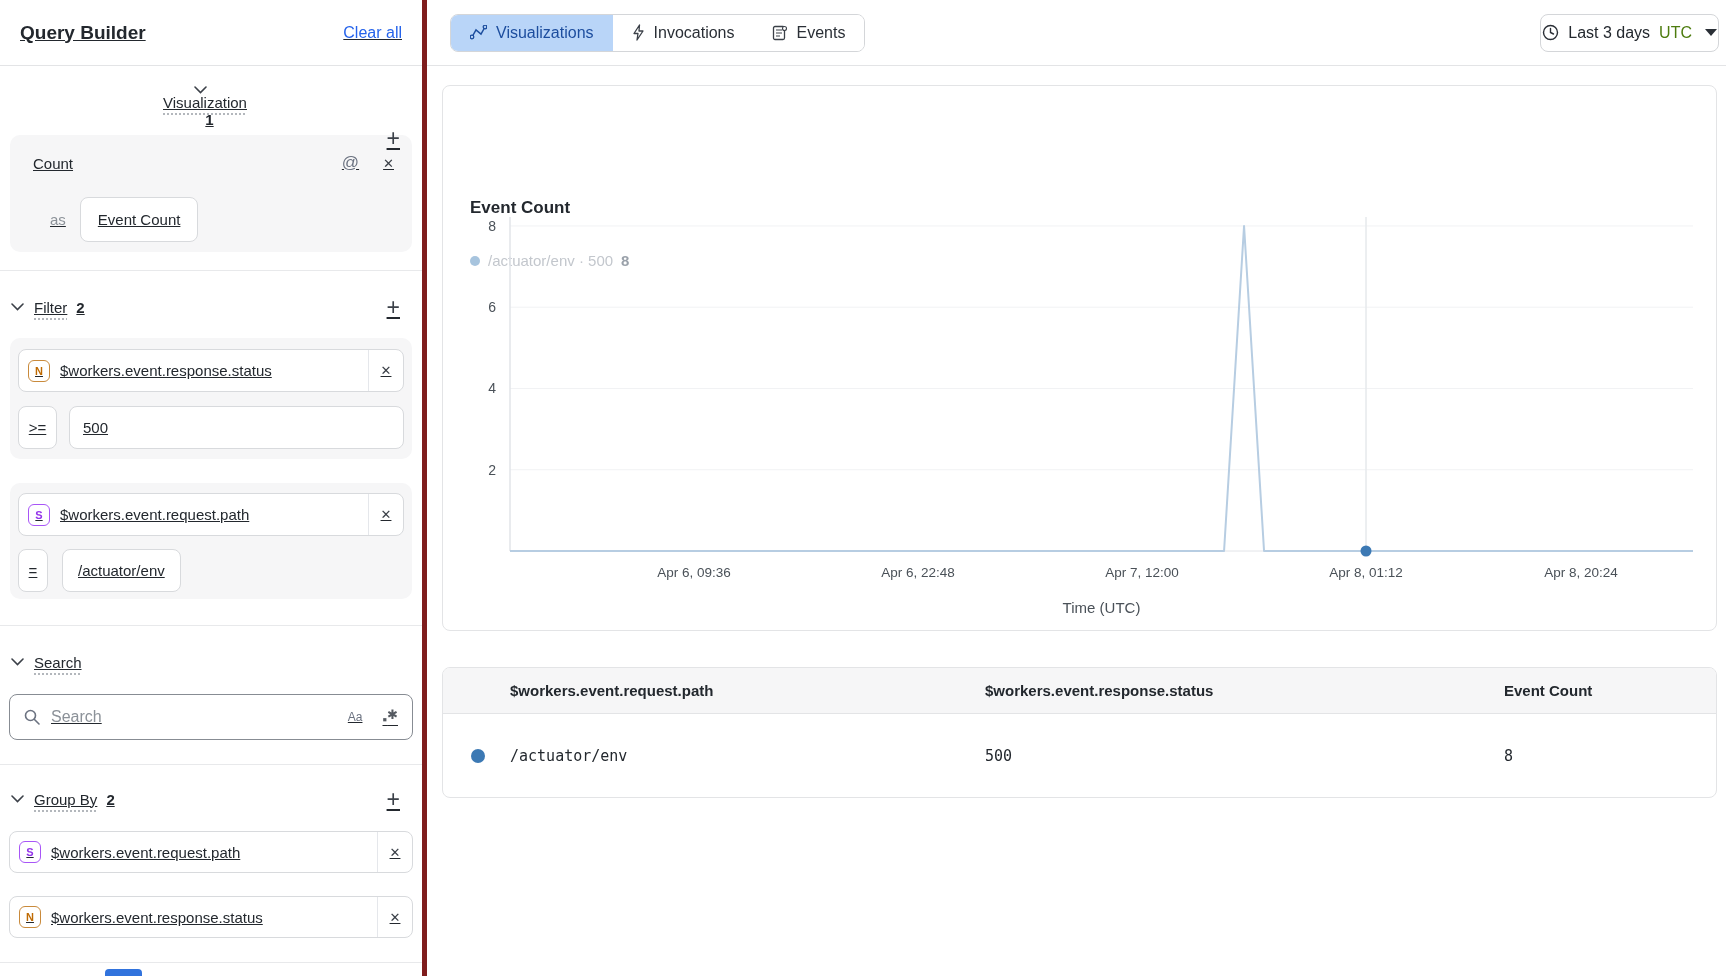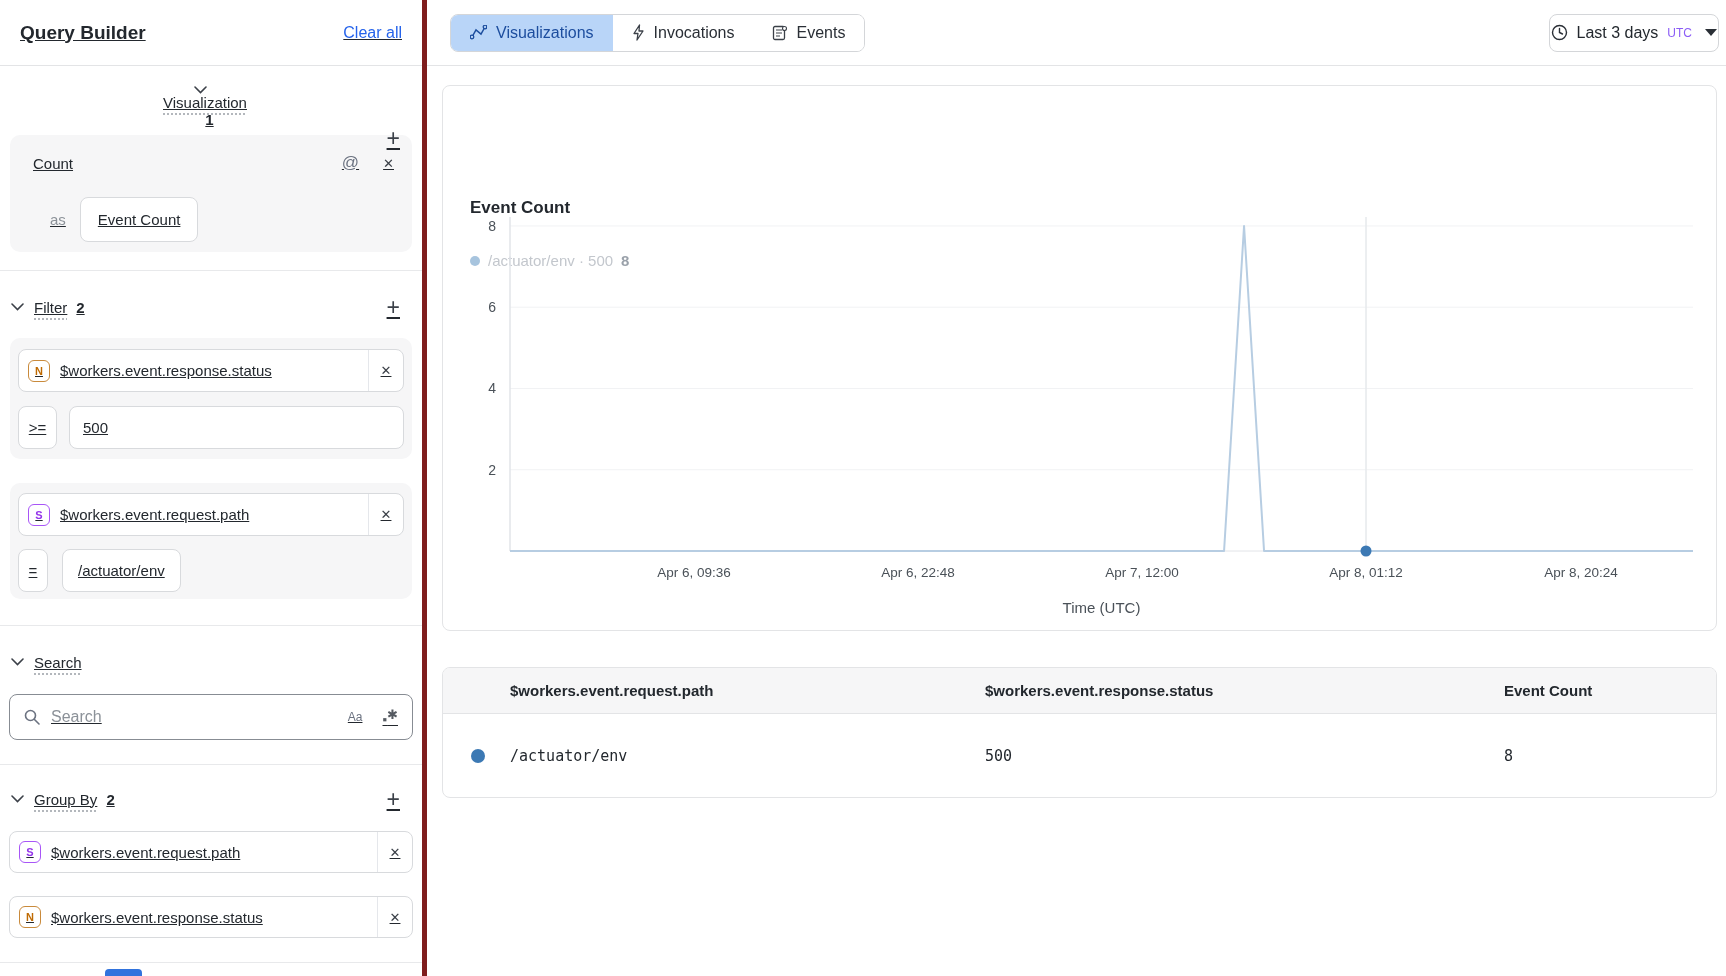--- a/index.html
+++ b/index.html
@@ -33,21 +33,21 @@
   .peek-btn { position:absolute; left:105px; bottom:0; width:37px; height:7px; background:#3173dd; border-radius:4px 4px 0 0; }
 
   
   .main { position:absolute; left:427px; top:0; width:1299px; height:976px; }
   .topbar { height:66px; border-bottom:1px solid #e3e4e6; display:flex; align-items:center; padding:0 7px 0 23px; }
   .tabs { display:flex; align-items:stretch; height:38px; border:1px solid #d4d6d9; border-radius:8px; overflow:hidden; background:#fff; }
   .tab { display:flex; align-items:center; gap:9px; padding:0 19px; font-size:16px; color:#2a2f36; cursor:pointer; background:#fff;justify-content:center; }
   .tab.active { background:#b9d5f8; color:#1c4d9e; font-weight:500; }
   .timebtn { margin-left:auto; height:38px; border:1px solid #d4d6d9; border-radius:8px; display:flex; align-items:center; gap:9px; padding:0 1px; cursor:pointer; background:#fff; }
   .timebtn .range { font-size:16px; color:#23282e; }
-  .timebtn .zone { font-size:12px; color:#8b5cf6;text-align:center; }
+  .timebtn .zone { font-size:16px; color:#4d7c0f;text-align:center; }
   .caret { width:0; height:0; border-left:6px solid transparent; border-right:6px solid transparent; border-top:7px solid #2a2f36; margin-left:4px; }
 
   .chart-card { position:absolute; left:15px; top:85px; width:1275px; height:546px; border:1px solid #e3e4e6; border-radius:8px; background:#fff; }
   .chart-title { position:absolute; left:27px; top:112px; font-size:17px; font-weight:700; color:#23282e; }
   .legend { position:absolute; left:27px; top:166px; display:flex; align-items:center; gap:8px; }
   .legend-dot { width:10px; height:10px; border-radius:50%; }
   .legend-series { font-size:15px; color:#c3c7cd; }
   .legend-value { font-size:15px; font-weight:700; color:#9aa1aa; }
   .chart-svg { position:absolute; left:0; top:0; }
   .chart-svg text { font-family:"Liberation Sans",sans-serif; }

